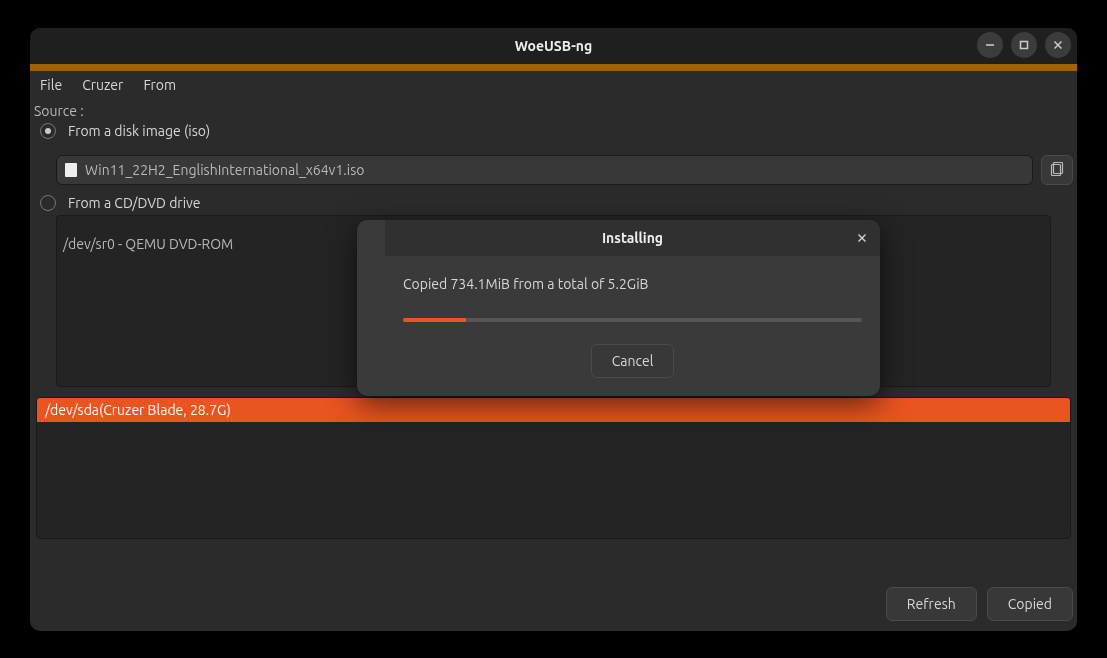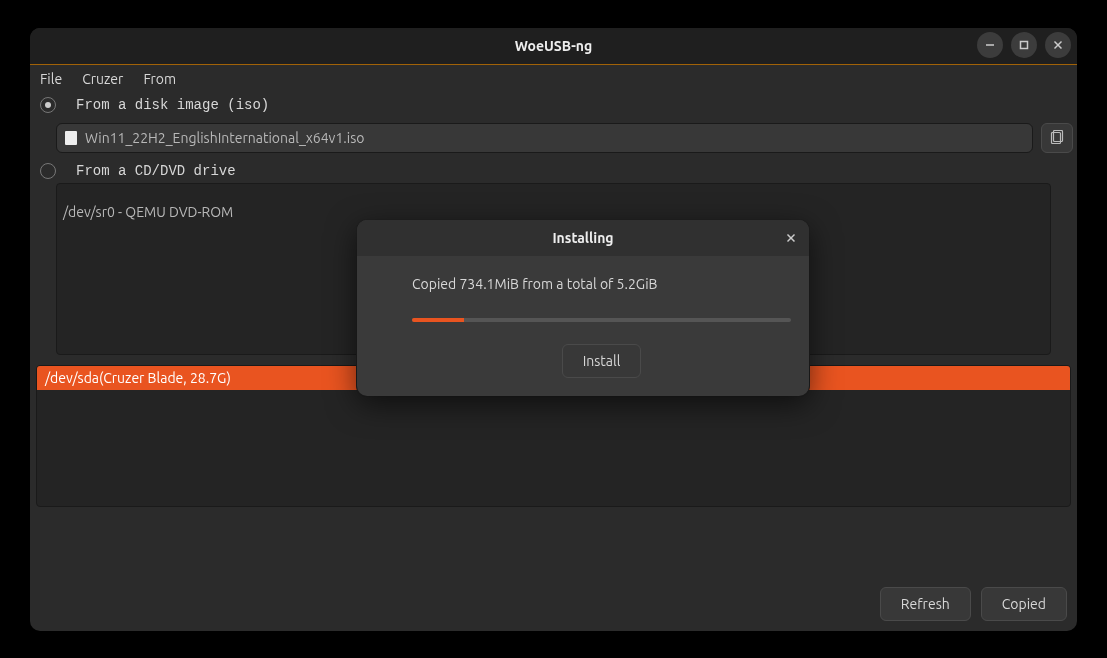--- a/index.html
+++ b/index.html
@@ -16,47 +16,47 @@
   }
   html,body{margin:0;padding:0;background:#000;width:1107px;height:658px;font-family:"Ubuntu","Cantarell","DejaVu Sans",sans-serif;font-size:14px;color:var(--text);}
   .window{
     position:absolute;left:30px;top:28px;width:1047px;height:603px;
     background:var(--bg);border-radius:10px;overflow:hidden;
     box-shadow:0 0 0 1px #000;
   }
   
   .titlebar{
     height:36px;background:var(--bg-dark);display:flex;align-items:center;
-    justify-content:center;position:relative;border-bottom:1px solid #a16207;
+    justify-content:center;position:relative;border-bottom:7px solid #a16207;
   }
   .titlebar .title{font-weight:600;color:#eee;}
   .win-controls{position:absolute;right:6px;top:4px;display:flex;gap:8px;}
   .win-btn{
     width:26px;height:26px;border-radius:50%;background:#3c3c3c;
     display:flex;align-items:center;justify-content:center;color:#ccc;
     cursor:pointer;
   }
   .win-btn svg{width:12px;height:12px;}
   
   .menubar{
     height:28px;display:flex;align-items:center;gap:0;padding:0 0;
     background:var(--bg);
   }
   .menu-item{padding:4px 10px;color:var(--text);cursor:pointer;}
   
   .content{padding:2px 4px 0 4px;}
   .section-label{color:var(--text-dim);margin:2px 0 4px 0;}
-  .radio-row{display:flex;align-items:flex-start;gap:20px;margin:2px 0 4px 6px;font-family:Liberation Mono, monospace;}
+  .radio-row{display:flex;align-items:flex-start;gap:12px;margin:2px 0 4px 6px;}
   .radio{
     width:14px;height:14px;border-radius:50%;border:1px solid #777;
     display:flex;align-items:center;justify-content:center;flex:0 0 auto;
   }
   .radio.selected::after{content:"";width:6px;height:6px;border-radius:50%;background:#ccc;}
   .iso-row{
-    display:flex;align-items:center;gap:8px;margin:10px 0 10px 22px;border-radius:9px;
+    display:flex;align-items:center;gap:8px;margin:16px 0 10px 22px;border-radius:9px;
   }
   .iso-field{
     flex:1;height:28px;border:1px solid var(--border);background:var(--panel);
     border-radius:6px;display:flex;align-items:center;padding:0 8px;gap:8px;
     color:var(--text-dim);
   }
   .file-icon{
     width:12px;height:14px;background:#eee;border-radius:1px;position:relative;flex:0 0 auto;
   }
   .browse-btn{
@@ -71,41 +71,42 @@
   .target-label{color:var(--accent);margin:6px 0 2px 2px;}
   .target-list{
     margin:2px 2px 0 2px;height:140px;border:1px solid var(--border);
     background:#242424;border-radius:4px;overflow:hidden;
   }
   .target-item{
     background:var(--accent);color:#ffffff;padding:4px 8px;
   }
   
   .footer{
-    position:absolute;bottom:10px;right:10px;display:flex;gap:10px;
+    position:absolute;bottom:10px;right:4px;display:flex;gap:10px;
   }
   .btn{
     padding:8px 20px;border:1px solid var(--border-light);background:var(--panel);
     border-radius:6px;color:var(--text);cursor:pointer;
   }
   
   .modal{
-    position:absolute;left:357px;top:220px;width:452px;
+    position:absolute;left:357px;top:220px;width:495px;
     background:#3a3a3a;border-radius:10px;box-shadow:0 8px 30px rgba(0,0,0,.6),0 0 0 1px #222;
     overflow:hidden;
+    padding-left:28px;
   }
   .modal-title{
     height:36px;background:#303030;display:flex;align-items:center;justify-content:center;
     position:relative;font-weight:600;color:#eee;
   }
   .modal-close{
     position:absolute;right:8px;top:8px;width:20px;height:20px;border-radius:50%;
     display:flex;align-items:center;justify-content:center;color:#ccc;cursor:pointer;
   }
-  .modal-body{padding:20px 18px 18px 18px;margin-left:37px;}
+  .modal-body{padding:20px 18px 18px 18px;}
   .modal-msg{color:var(--text);margin-bottom:26px;}
   .progress{
     height:4px;background:#555;border-radius:2px;overflow:hidden;margin-bottom:22px;
   }
   .progress-fill{height:100%;background:var(--accent);width:13.8%;}
   .modal-actions{display:flex;justify-content:center;}
 </style>
 </head>
 <body>
 
@@ -134,20 +135,21 @@
   </div>
 
   <div class="menubar">
     <div class="menu-item">File</div>
     <div class="menu-item">Cruzer</div>
     <div class="menu-item">From</div>
   </div>
 
   <div class="content">
 
+    <div class="section-label">Source :</div>
 
     <div class="radio-row">
       <div class="radio selected"></div>
       <div>From a disk image (iso)</div>
     </div>
 
     <div class="iso-row">
       <div class="iso-field">
         <div class="file-icon"></div>
         <span>Win11_22H2_EnglishInternational_x64v1.iso</span>
@@ -192,16 +194,16 @@
           <line x1="9.5" y1="2.5" x2="2.5" y2="9.5" stroke="#ccc" stroke-width="1.5"></line>
         </svg>
     </div>
   </div>
   <div class="modal-body">
     <div class="modal-msg">Copied 734.1MiB from a total of 5.2GiB</div>
     <div class="progress">
       <div class="progress-fill" style="width:13.8%"></div>
     </div>
     <div class="modal-actions">
-      <div class="btn">Install</div>
+      <div class="btn">Cancel</div>
     </div>
   </div>
 </div>
 
 </body></html>

